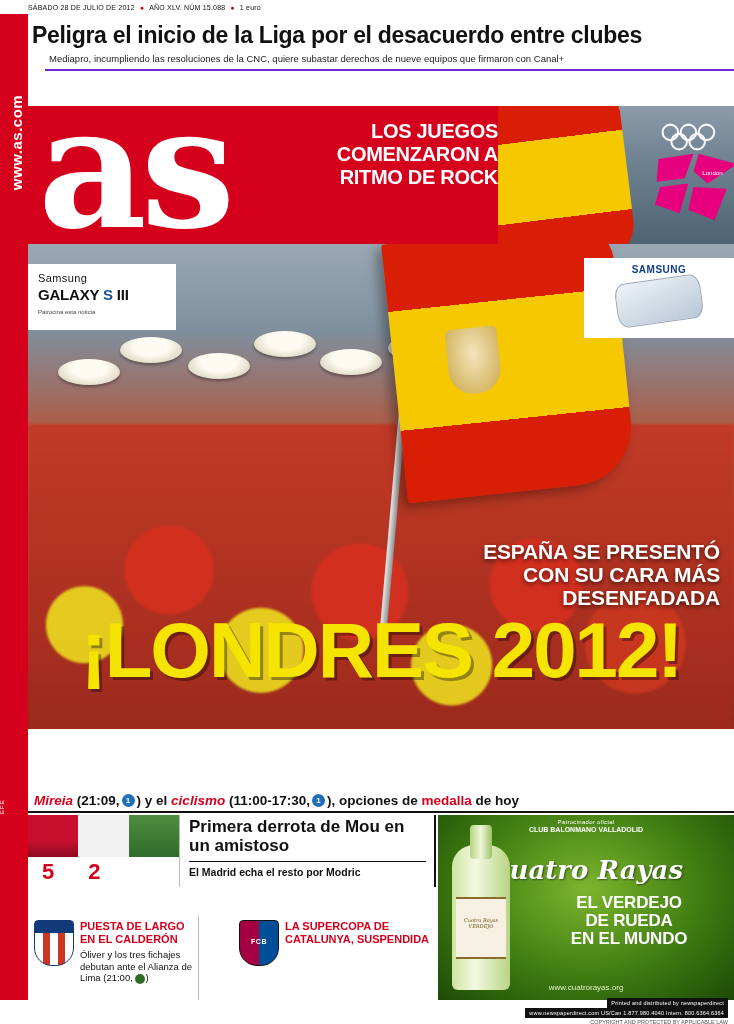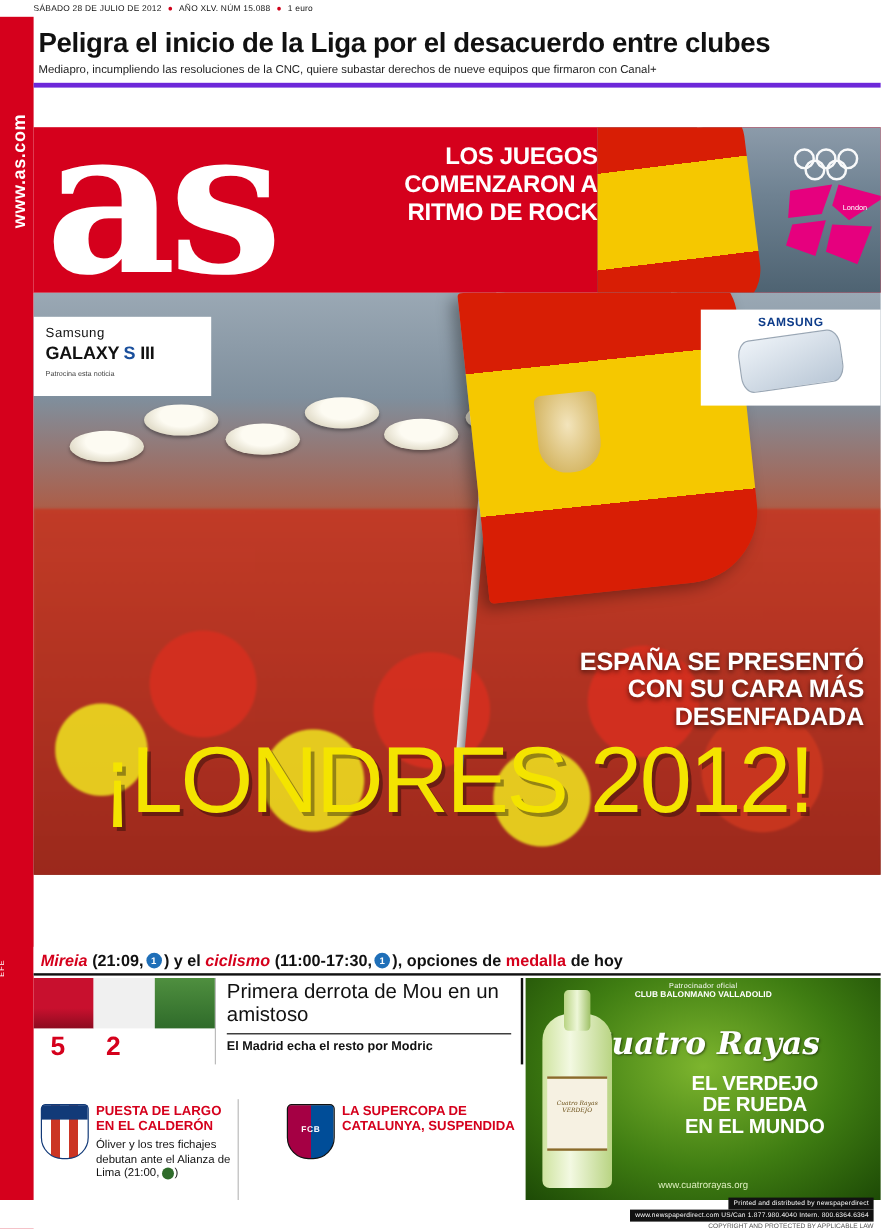--- a/index.html
+++ b/index.html
@@ -38,21 +38,22 @@
   }
 
   
   .headband { position:absolute; left:28px; top:14px; width:706px; }
   .headband h1 {
     font-size: 23px; font-weight: bold; color:#111; letter-spacing:-.3px;
     padding: 8px 0 4px 4px;
   }
   .headband .sub {
     font-size: 9.5px; color:#222; padding: 0 0 5px 4px;
-    border-bottom: 4px solid #6d28d9;
+    border-bottom: 2px solid #6d28d9;
+    margin-left: 17px;
   }
 
   
   .masthead {
     position:absolute; left:28px; top:106px; width:706px; height:138px;
     background:#d5001c; overflow:hidden;
   }
   .masthead .as {
     position:absolute; left:10px; top:-22px;
     font-family:"DejaVu Serif", serif;
@@ -154,21 +155,21 @@
   .overlay-text {
     position:absolute; right:14px; top:296px; width:285px;
     color:#fff; font-weight:bold; font-size:21px; line-height:1.1;
     text-align:right; text-shadow: 0 2px 4px rgba(0,0,0,.6);
     letter-spacing:-.2px;
   }
 
   .londres {
     position:absolute; left:0; bottom:42px; width:100%;
     text-align:center;
-    font-size:78px; font-weight:normal; color:#f4e400; line-height:.95;
+    font-size:78px; font-weight:bold; color:#f4e400; line-height:.95;
     letter-spacing:-2px;
     text-shadow: 3px 3px 0 rgba(0,0,0,.35);
   }
 
   
   .medal-band {
     position:absolute; left:28px; top:789px; width:706px; height:24px;
     background:#ffffff; display:flex; align-items:center;
     font-size:13.5px; font-weight:bold; color:#111; padding-left:6px;
     border-bottom:2px solid #111;
@@ -197,21 +198,21 @@
   .score-imgs .im.pitch { background:linear-gradient(180deg,#4f8f3f,#2f6b2a); }
   .score-row {
     height:30px; display:flex; align-items:center; gap:34px;
     padding-left:14px; font-size:22px; font-weight:bold; color:#d5001c;
   }
 
   .mou {
     position:absolute; left:153px; top:0; width:255px; height:72px;
     padding:3px 8px; border-right:2px solid #111;
   }
-  .mou h2 { font-size:17px; font-weight:normal; color:#111; line-height:1.1; }
+  .mou h2 { font-size:17px; font-weight:bold; color:#111; line-height:1.1; }
   .mou .sub {
     font-size:10.5px; font-weight:bold; color:#111; margin-top:6px;
     border-top:1px solid #111; padding-top:4px;
   }
 
   .advert {
     position:absolute; left:410px; top:0; width:296px; height:185px;
     background: radial-gradient(ellipse at 50% 40%, #7db52e 0%, #3f7d12 55%, #1d4a06 100%);
     overflow:hidden; color:#fff;
   }

